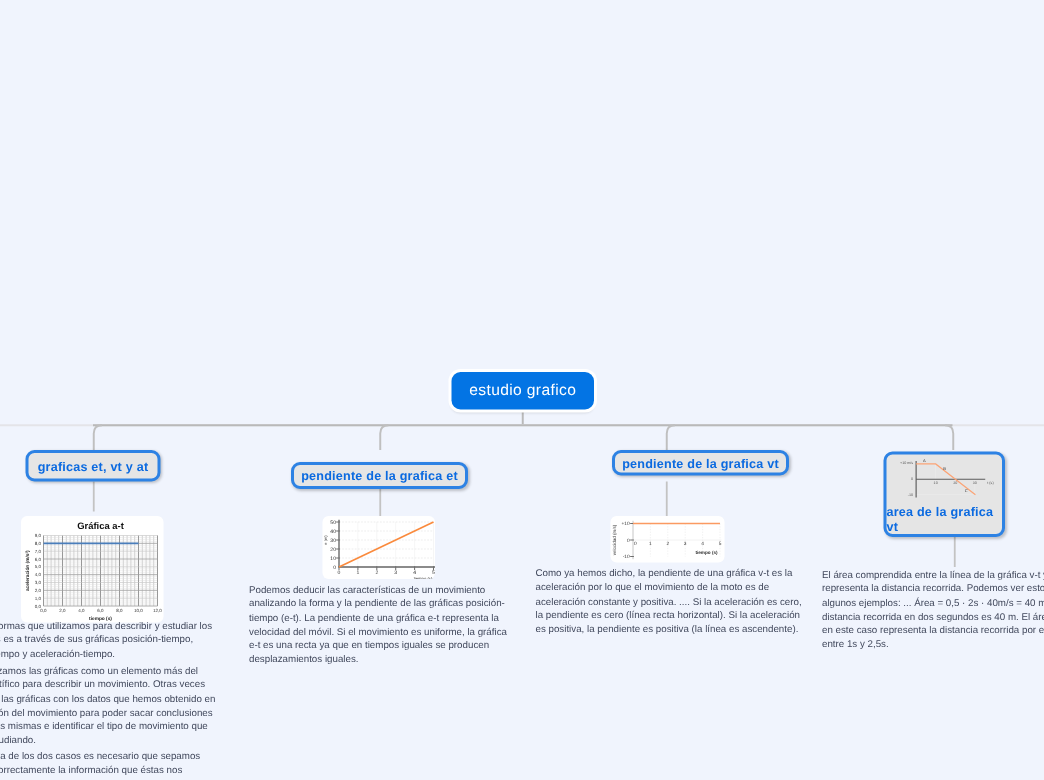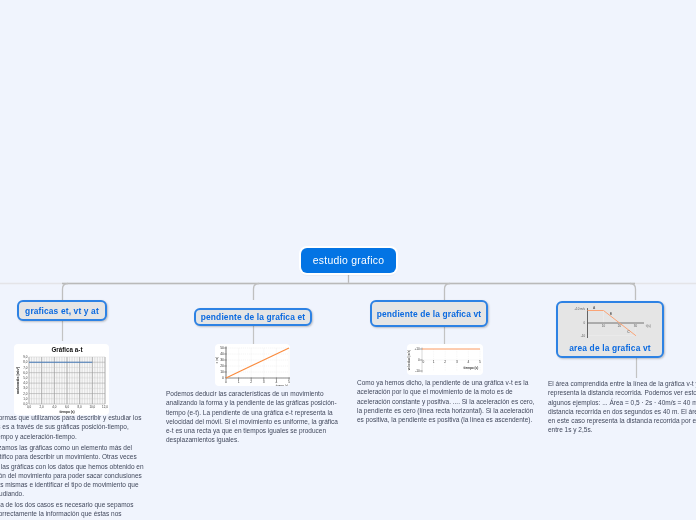--- a/index.html
+++ b/index.html
@@ -39,24 +39,24 @@
   </svg>
   <div class="root-node">
       <span>estudio grafico</span>
     </div>
   <div class="child" style="left:17px;top:300px;width:90px;height:21px">
       <span class="lbl">graficas et, vt y at</span>
     </div>
   <div class="child" style="left:194px;top:308px;width:118px;height:18px">
       <span class="lbl">pendiente de la grafica et</span>
     </div>
-  <div class="child" style="left:370px;top:300px;width:118px;height:27px">
+  <div class="child" style="left:408px;top:300px;width:118px;height:17px">
       <span class="lbl">pendiente de la grafica vt</span>
     </div>
-  <div class="child node4" style="left:556px;top:301px;width:108px;height:57px">
+  <div class="child node4" style="left:589px;top:301px;width:81px;height:57px">
     <svg id="chart3" width="91" height="38" viewBox="0 0 91 38">
         <line x1="38.49423631123919" y1="6.5" x2="38.49423631123919" y2="19" stroke="#f0f0f0" stroke-width="0.35"></line>
         <line x1="70.48270893371757" y1="19" x2="70.48270893371757" y2="31.5" stroke="#f0f0f0" stroke-width="0.35"></line>
         <line x1="22.5" y1="31.5" x2="70.48270893371757" y2="31.5" stroke="#f2f2f2" stroke-width="0.35"></line>
         <line x1="22.5" y1="4.1" x2="22.5" y2="34" stroke="#4d4d4d" stroke-width="0.85"></line>
         <line x1="22.5" y1="19" x2="79" y2="19" stroke="#575757" stroke-width="0.8"></line>
         <text x="20.1" y="6.4" font-size="3" fill="#555" text-anchor="end" font-family="Liberation Sans, sans-serif">+10 m/s</text>
         <text x="20.1" y="20" font-size="3" fill="#555" text-anchor="end" font-family="Liberation Sans, sans-serif">0</text>
         <text x="20.1" y="32.5" font-size="3" fill="#555" text-anchor="end" font-family="Liberation Sans, sans-serif">-10</text>
         <text x="38.49423631123919" y="22.6" font-size="3" fill="#555" text-anchor="middle" font-family="Liberation Sans, sans-serif">10</text>

